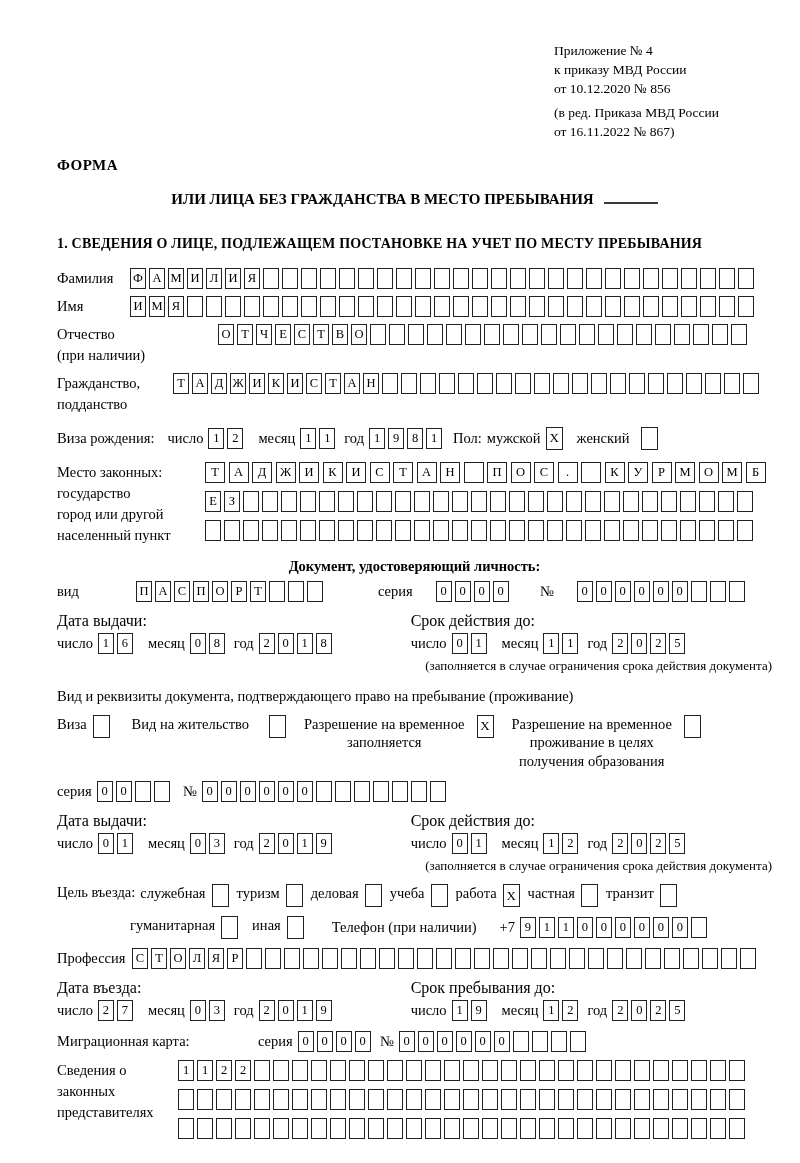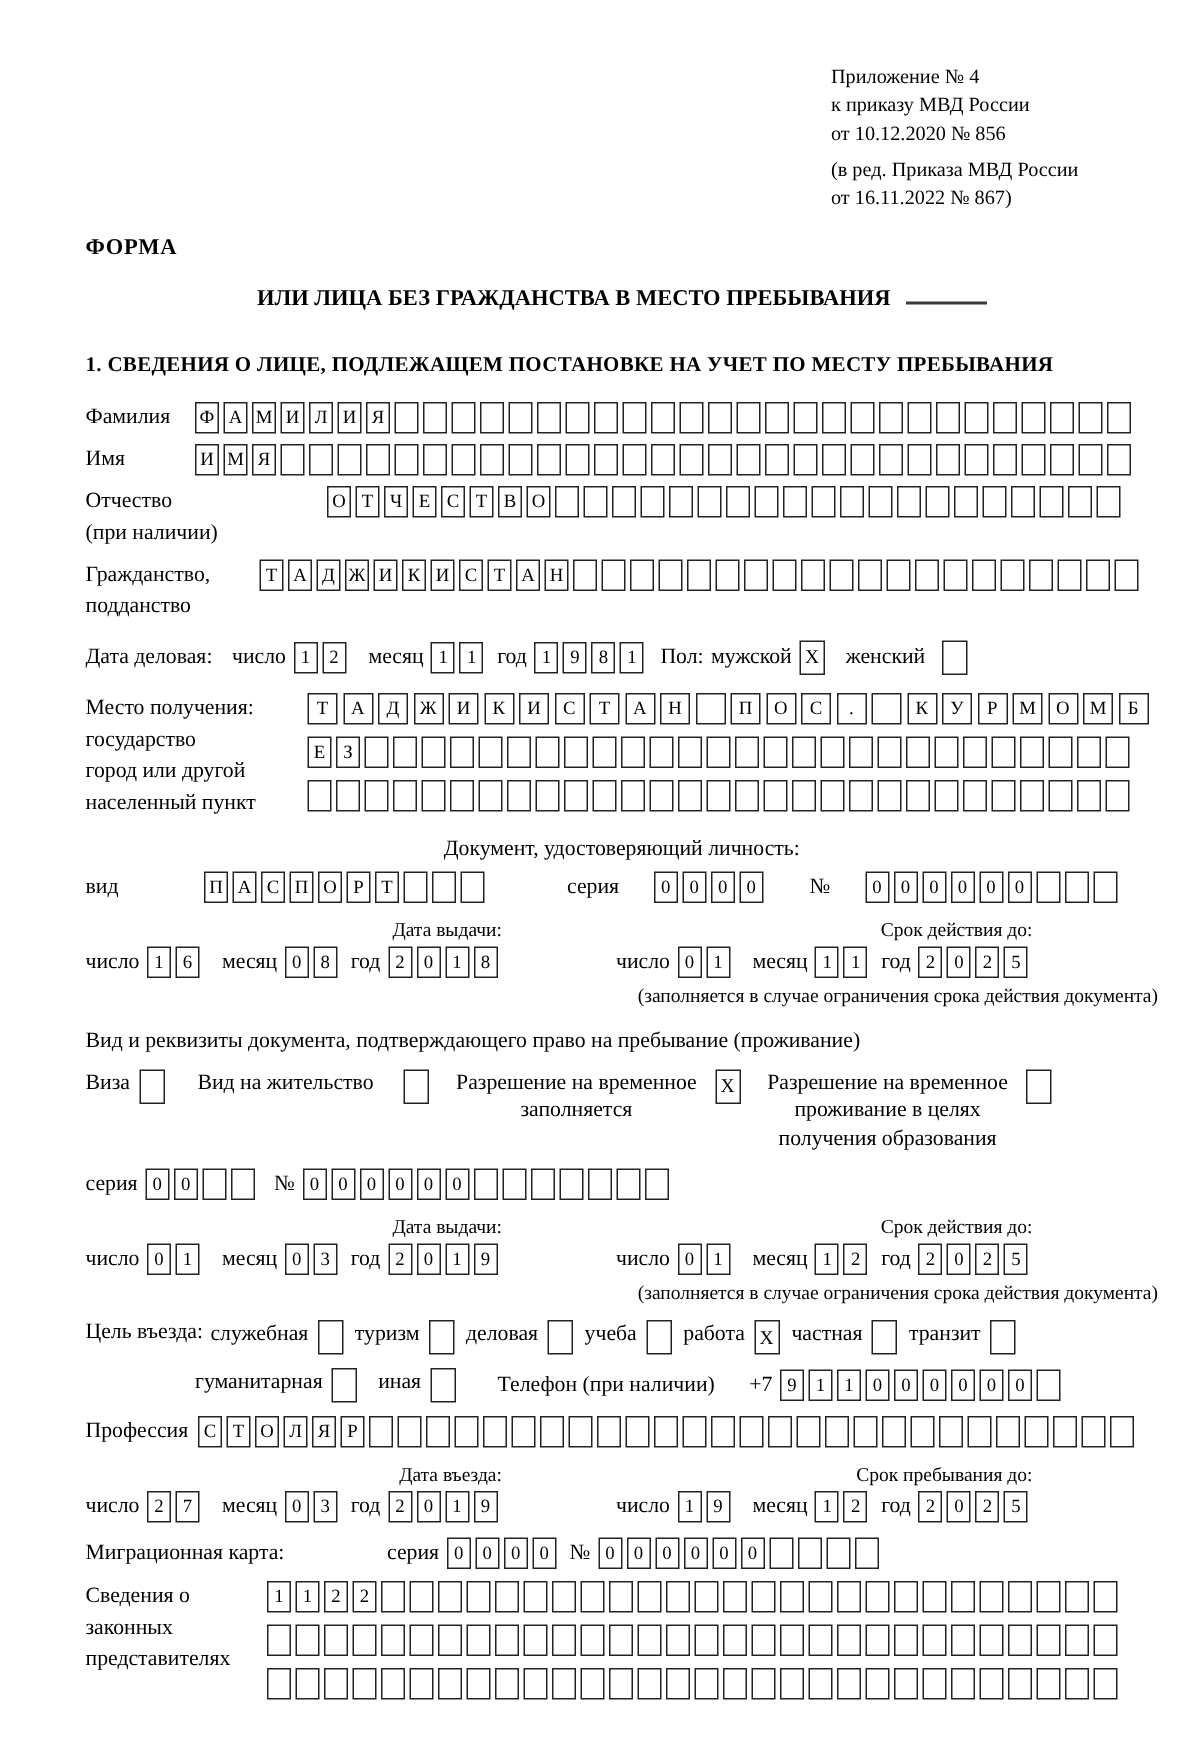--- a/index.html
+++ b/index.html
@@ -15,24 +15,24 @@
   .lbl{font-size:14.5px;line-height:1.45;flex:none;}
   .w73{width:73px;} .w116{width:116px;} .w148{width:148px;} .w161{width:161px;} .w75{width:75px;} .w56{width:56px;} .w196{width:196px;} .w121{width:121px;}
   .cells{display:flex;flex:none;}
   .cell{box-sizing:border-box;flex:none;width:16px;height:21px;border:1.6px solid #222;margin-right:3px;display:flex;align-items:center;justify-content:center;font-size:12.5px;background:#fff;}
   .wide .cell{width:20px;margin-right:3.5px;}
   .cb{box-sizing:border-box;flex:none;width:17px;height:23px;border:1.6px solid #222;display:inline-flex;align-items:center;justify-content:center;font-size:13px;}
   .stack{display:flex;flex-direction:column;}
   .stack .cells{margin-top:0;}
   .stack .cells + .cells{margin-top:8px;}
   .ml6{margin-left:6px;} .ml8{margin-left:8px;} .ml10{margin-left:10px;} .ml14{margin-left:14px;} .ml18{margin-left:18px;} .ml22{margin-left:22px;} .ml28{margin-left:28px;}
-  .center-b{font-weight:normal;text-align:center;font-size:14.5px;margin-top:12px;}
+  .center-b{font-weight:bold;text-align:center;font-size:14.5px;margin-top:12px;}
   .dpair{display:flex;margin-top:10px;}
   .dg{display:flex;flex-direction:column;}
-  .dg .dlab{text-align:right;font-size:13px;margin-bottom:3px;}
+  .dg .dlab{text-align:left;font-size:16px;margin-bottom:3px;}
   .drow{display:flex;align-items:center;}
   .dl{font-size:14.5px;margin-right:5px;}
   .dl.mll{margin-left:12px;}
   .note{font-size:13px;text-align:right;margin-top:4px;}
   .opt{display:flex;align-items:flex-start;}
   .opt .ol{font-size:14.5px;margin-right:6px;line-height:1.3;}
   .olc{text-align:center;}
   .intro{font-size:14.5px;margin-top:10px;line-height:1.7;}
 </style>
 </head>
@@ -205,21 +205,21 @@
         <span class="cell"></span>
         <span class="cell"></span>
         <span class="cell"></span>
         <span class="cell"></span>
         <span class="cell"></span>
         <span class="cell"></span>
       </div>
   </div>
 
   <div class="row" style="margin-top:12px;align-items:center;">
-    <span class="dl">Дата деловая:</span>
+    <span class="dl">Виза рождения:</span>
     <span class="dl ml8">число</span>
     <span class="cells">
         <span class="cell">1</span>
         <span class="cell">2</span>
       </span>
     <span class="dl mll">месяц</span>
     <span class="cells">
         <span class="cell">1</span>
         <span class="cell">1</span>
       </span>
@@ -232,21 +232,21 @@
       </span>
     <span class="dl ml8">Пол:</span>
     <span class="dl">мужской</span>
     <span class="cb">X</span>
     <span class="dl ml14">женский</span>
     <span class="cb ml6"></span>
   </div>
 
   <div class="row" style="margin-top:12px;">
     <div class="lbl w148">
-      <div>Место получения:</div>
+      <div>Место законных:</div>
       <div>государство</div>
       <div>город или другой</div>
       <div>населенный пункт</div>
     </div>
     <div class="stack">
       <div class="cells wide">
           <span class="cell">Т</span>
           <span class="cell">А</span>
           <span class="cell">Д</span>
           <span class="cell">Ж</span>

